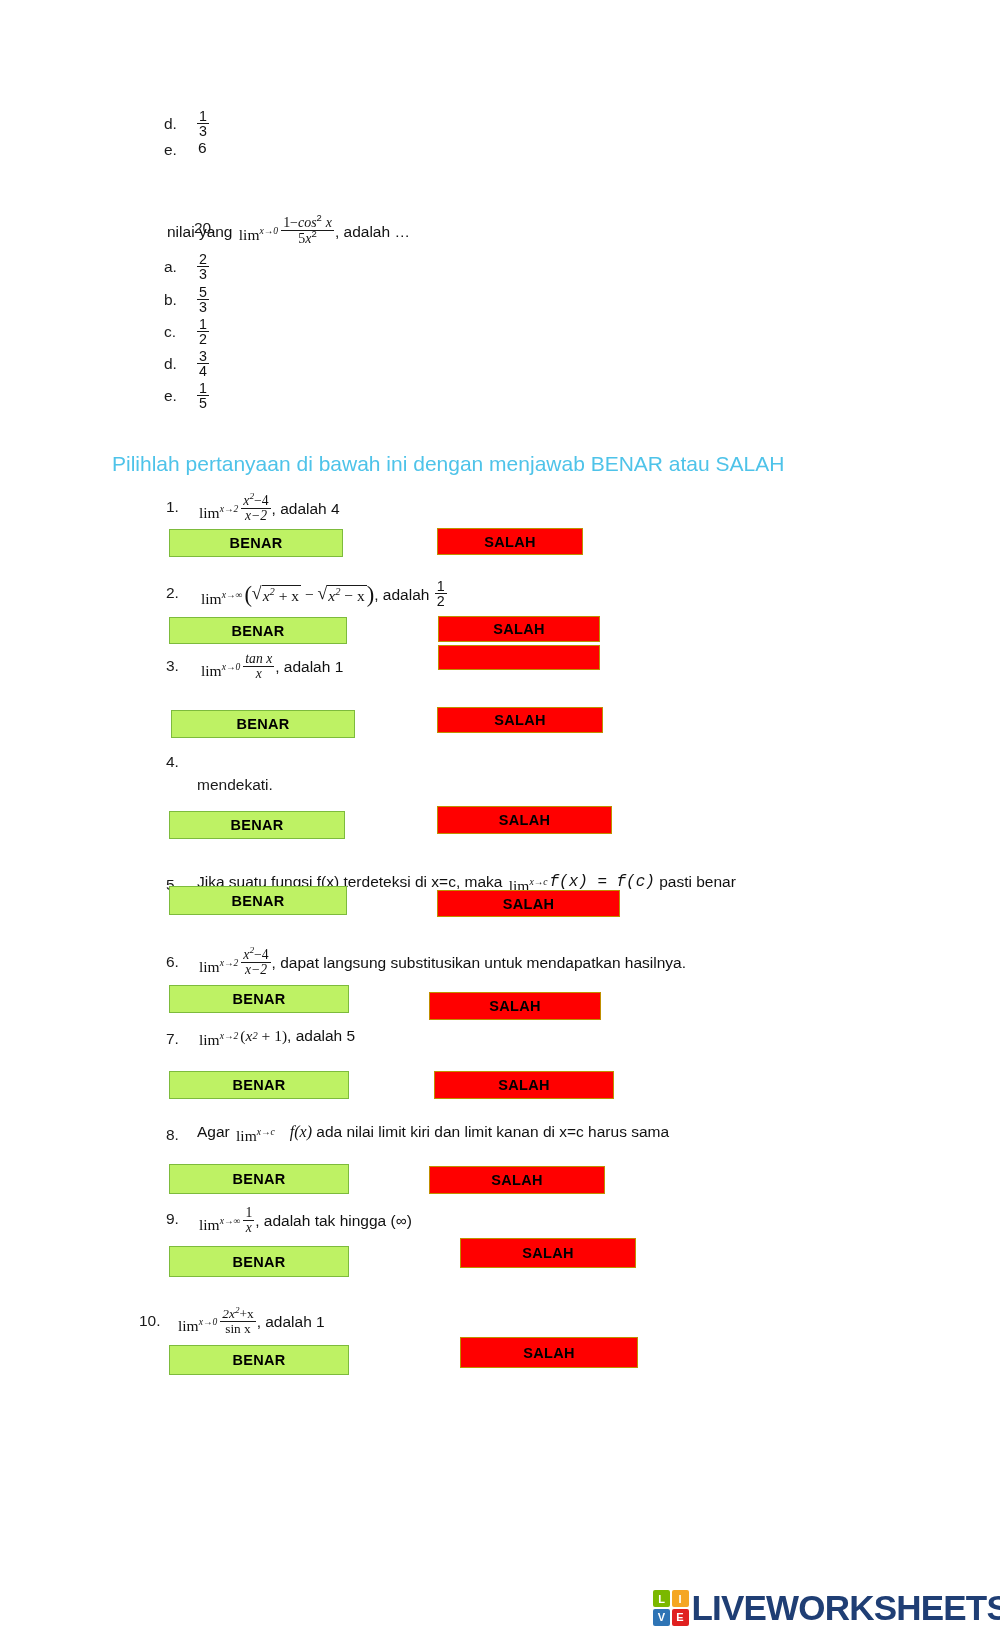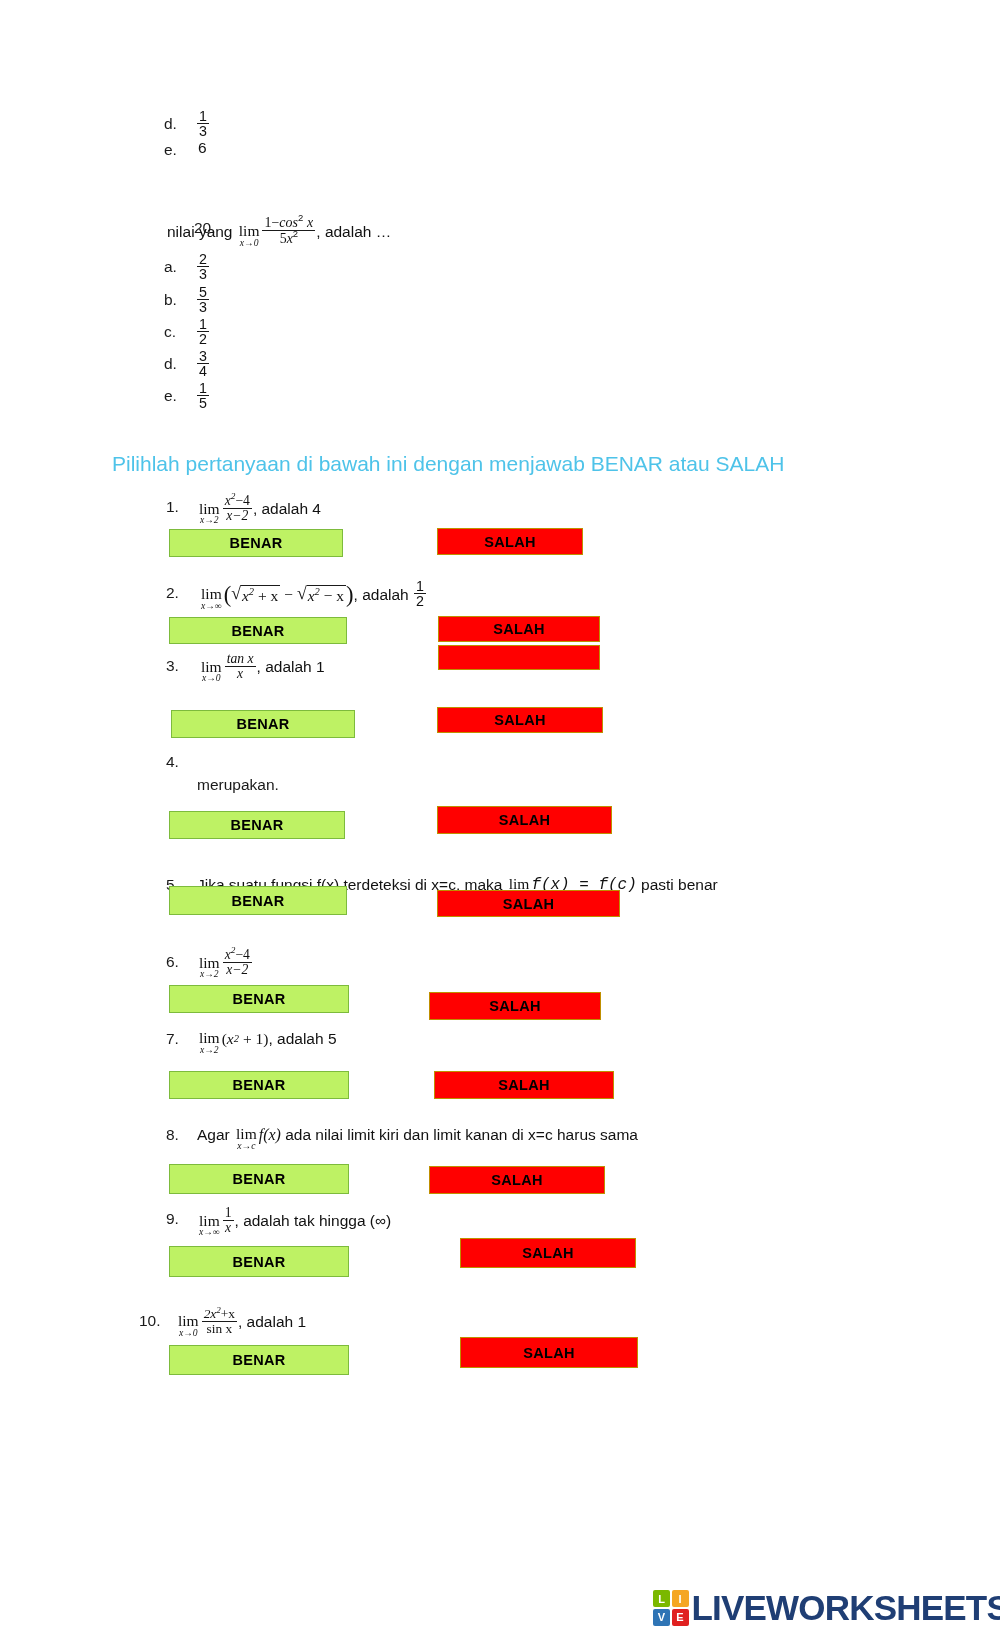--- a/index.html
+++ b/index.html
@@ -53,22 +53,21 @@
     padding: 0 2px;
   }
   .frac-italic .num, .frac-italic .den {
     font-family: "Liberation Serif", serif;
     font-style: italic;
   }
 
   
   .lim {
     display: inline-flex;
-    flex-direction: column;
-    align-items: center;
+    flex-direction: row;
     vertical-align: middle;
     line-height: 1;
     margin: 0 2px;
     position: relative;
     top: 0.22em;
   }
   .lim .lim-op {
     font-family: "Liberation Serif", serif;
     font-style: normal;
     font-size: 1.0em;
@@ -322,21 +321,21 @@
       <span class="den">x</span>
     </span>
     <span>, adalah 1</span>
   </div>
   <div class="btn btn-benar" style="left:171px; top:710px; width:184px; height:28px;">BENAR</div>
   <div class="btn btn-salah" style="left:437px; top:707px; width:166px; height:26px;">SALAH</div>
 
   <div class="qnum" style="left:166px; top:753px;">4.</div>
   <div class="qtext" style="left:197px; top:752px; width:690px;">
     <br>
-    <span>merupakan.</span>
+    <span>mendekati.</span>
   </div>
   <div class="btn btn-benar" style="left:169px; top:811px; width:176px; height:28px;">BENAR</div>
   <div class="btn btn-salah" style="left:437px; top:806px; width:175px; height:28px;">SALAH</div>
 
   <div class="qnum" style="left:166px; top:876px;">5.</div>
   <div class="mathline" style="left:197px; top:873px;">
     <span>Jika suatu fungsi f(x) terdeteksi di x=c, maka</span>&nbsp;
     <span class="lim">
         <span class="lim-op">lim</span>
         <span class="lim-sub">x→c</span>
@@ -350,20 +349,21 @@
   <div class="qnum" style="left:166px; top:953px;">6.</div>
   <div class="mathline" style="left:197px; top:949px;">
     <span class="lim">
         <span class="lim-op">lim</span>
         <span class="lim-sub">x→2</span>
       </span>
     <span class="frac frac-italic" style="font-size:0.88em;">
       <span class="num"><span>x</span><sup>2</sup><span style="font-style:normal;">−4</span></span>
       <span class="den">x−2</span>
     </span>
+    <span>, dapat langsung substitusikan untuk mendapatkan hasilnya.</span>
   </div>
   <div class="btn btn-benar" style="left:169px; top:985px; width:180px; height:28px;">BENAR</div>
   <div class="btn btn-salah" style="left:429px; top:992px; width:172px; height:28px;">SALAH</div>
 
   <div class="qnum" style="left:166px; top:1030px;">7.</div>
   <div class="mathline" style="left:197px; top:1027px;">
     <span class="lim">
         <span class="lim-op">lim</span>
         <span class="lim-sub">x→2</span>
       </span>
@@ -378,21 +378,21 @@
   <div class="btn btn-benar" style="left:169px; top:1071px; width:180px; height:28px;">BENAR</div>
   <div class="btn btn-salah" style="left:434px; top:1071px; width:180px; height:28px;">SALAH</div>
 
   <div class="qnum" style="left:166px; top:1126px;">8.</div>
   <div class="mathline" style="left:197px; top:1123px;">
     <span>Agar</span>&nbsp;
     <span class="lim">
         <span class="lim-op">lim</span>
         <span class="lim-sub">x→c</span>
       </span>
-    <span class="serif-math" style="font-size:1.03em;">f(x)</span>&nbsp;
+    <span class="serif-math" style="font-size:1.03em;margin-left:13px;">f(x)</span>&nbsp;
     <span>ada nilai limit kiri dan limit kanan di x=c harus sama</span>
   </div>
   <div class="btn btn-benar" style="left:169px; top:1164px; width:180px; height:30px;">BENAR</div>
   <div class="btn btn-salah" style="left:429px; top:1166px; width:176px; height:28px;">SALAH</div>
 
   <div class="qnum" style="left:166px; top:1210px;">9.</div>
   <div class="mathline" style="left:197px; top:1207px;">
     <span class="lim">
         <span class="lim-op">lim</span>
         <span class="lim-sub">x→∞</span>

